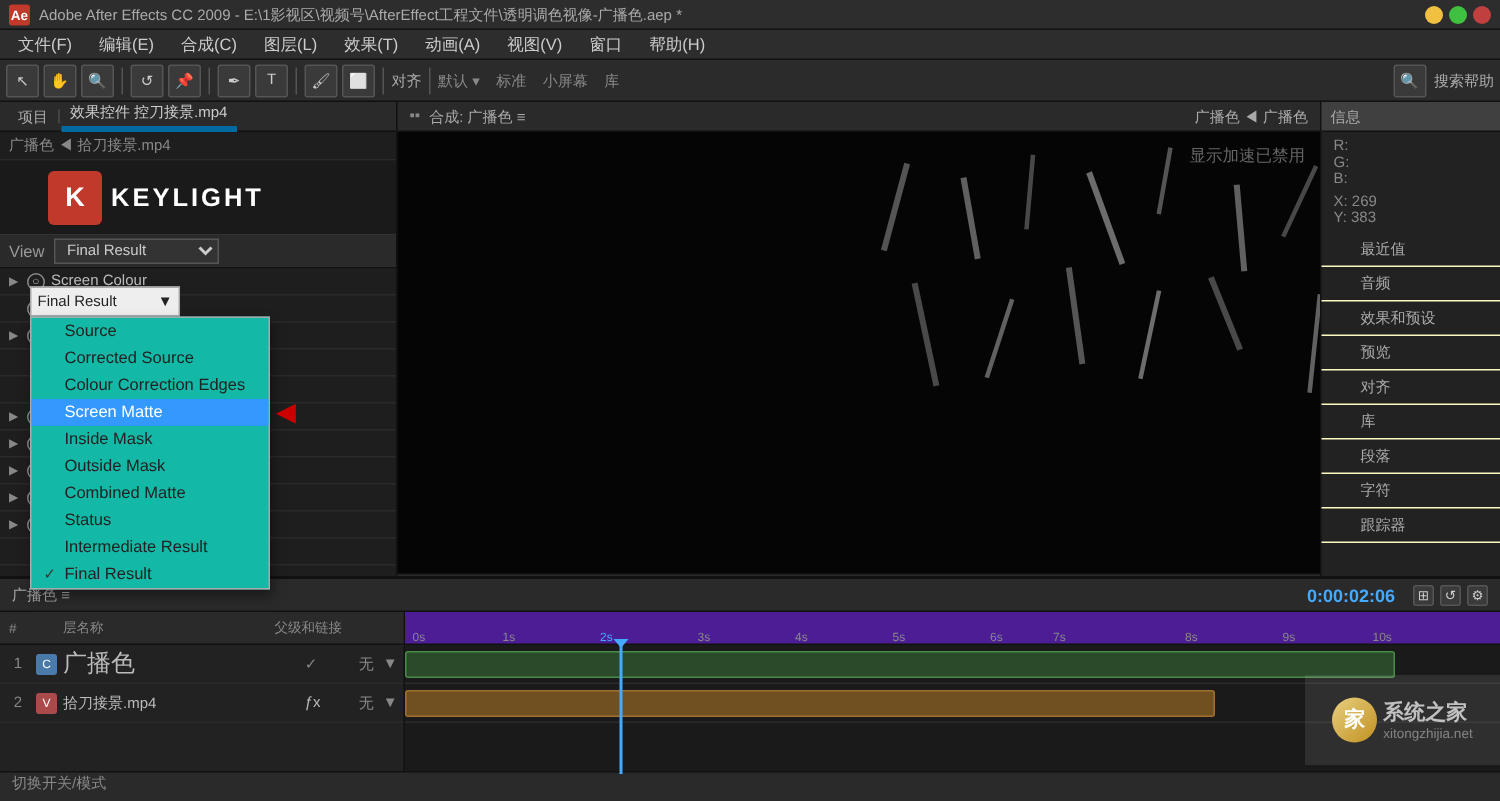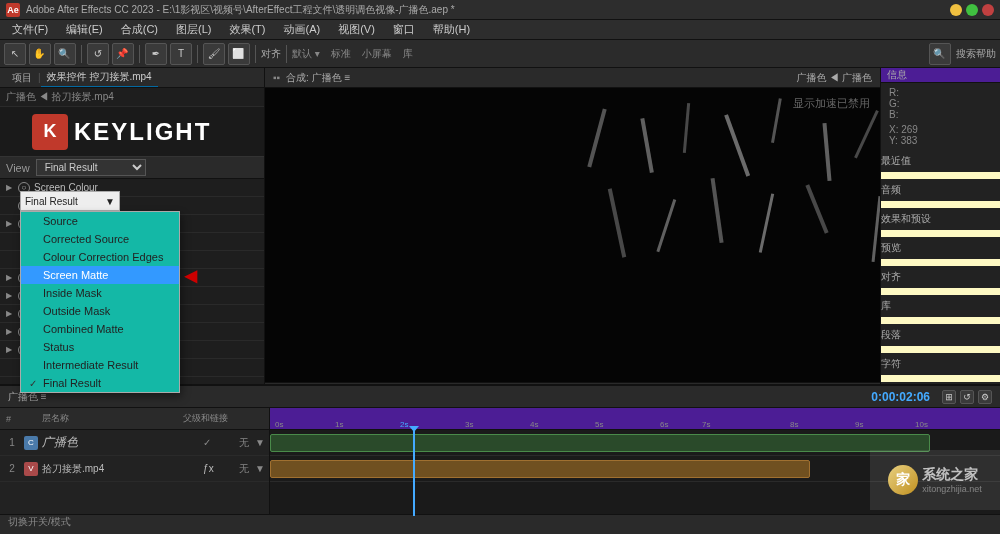--- a/index.html
+++ b/index.html
@@ -116,21 +116,21 @@
       align-items: center;
       padding: 0 6px;
       border-bottom: 1px solid #111;
       font-size: 10px;
     }
     .panel-tab {
       color: #aaa;
       padding: 2px 6px;
       cursor: pointer;
     }
-    .panel-tab.active { color: #ccc; border-bottom: 1px solid #0369a1; }
+    .panel-tab.active { color: #ccc; border-bottom: 5px solid #0369a1; }
 
     
     #keylight-logo {
       height: 50px;
       background: #1a1a1a;
       display: flex;
       align-items: center;
       justify-content: center;
       border-bottom: 1px solid #333;
     }
@@ -141,21 +141,21 @@
       width: 200px;
     }
     .kl-icon {
       width: 36px; height: 36px;
       background: #c0392b;
       border-radius: 4px;
       display: flex; align-items: center; justify-content: center;
       font-size: 18px; color: white; font-weight: bold;
     }
     .kl-text {
-      font-size: 24px;
+      font-size: 17px;
       font-weight: bold;
       color: #fff;
       letter-spacing: 2px;
     }
 
     
     #view-row {
       height: 22px;
       background: #2a2a2a;
       display: flex;
@@ -286,34 +286,34 @@
     
     #right-panel {
       width: 120px;
       background: #222;
       border-left: 1px solid #111;
       display: flex;
       flex-direction: column;
     }
     #right-panel-header {
       height: 20px;
-      background: #4c1d95;
+      background: #404040;
       border-bottom: 1px solid #111;
       display: flex;
       align-items: center;
       padding: 0 6px;
       font-size: 10px;
       color: #aaa;
     }
     .right-panel-item {
-      padding: 4px 0;
+      padding: 4px 26px;
       font-size: 10px;
       color: #aaa;
       cursor: pointer;
-      border-bottom: 7px solid #fef9c3;
+      border-bottom: 1px solid #fef9c3;
     }
     .rgb-values {
       padding: 4px 8px;
       font-size: 10px;
       color: #888;
     }
 
     
     #bottom-panel {
       position: absolute;
@@ -505,21 +505,21 @@
       width: 160px;
     }
   </style>
 </head>
 <body>
 
 <div id="title-bar">
   <div class="win-icon">
       <span style="font-size:9px;font-weight:bold;">Ae</span>
     </div>
-  <span class="title-text">Adobe After Effects CC 2023 - E:\1影视区\视频号\AfterEffect工程文件\透明调色视像-广播色.aep *</span>
+  <span class="title-text">Adobe After Effects CC 2009 - E:\1影视区\视频号\AfterEffect工程文件\透明调色视像-广播色.aep *</span>
   <div class="win-controls">
     <div class="win-btn minimize"></div>
     <div class="win-btn maximize"></div>
     <div class="win-btn close"></div>
   </div>
 </div>
 
 <div id="menu-bar">
   <span class="menu-item">文件(F)</span>
   <span class="menu-item">编辑(E)</span>
@@ -796,21 +796,21 @@
     <div id="timeline-left">
       <div id="timeline-track-header">
         <span style="width:16px;">#</span>
         <span style="width:20px;"></span>
         <span style="flex:1;">层名称</span>
         <span style="width:80px;">父级和链接</span>
       </div>
       <div class="timeline-row">
         <span class="row-num">1</span>
         <span class="row-icon">C</span>
-        <span style="flex:1;font-size:12px;font-style:italic;">广播色</span>
+        <span style="flex:1;font-size:16px;">广播色</span>
         <span style="width:16px;font-size:10px;color:#888;">✓</span>
         <span style="width:12px;"></span>
         <span style="font-size:10px;color:#888;">无</span>
         <span style="font-size:10px;color:#888;margin-left:2px;">▼</span>
       </div>
       <div class="timeline-row">
         <span class="row-num">2</span>
         <span class="row-icon video">V</span>
         <span style="flex:1;font-size:10px;">拾刀接景.mp4</span>
         <span style="width:16px;font-size:10px;">ƒx</span>

